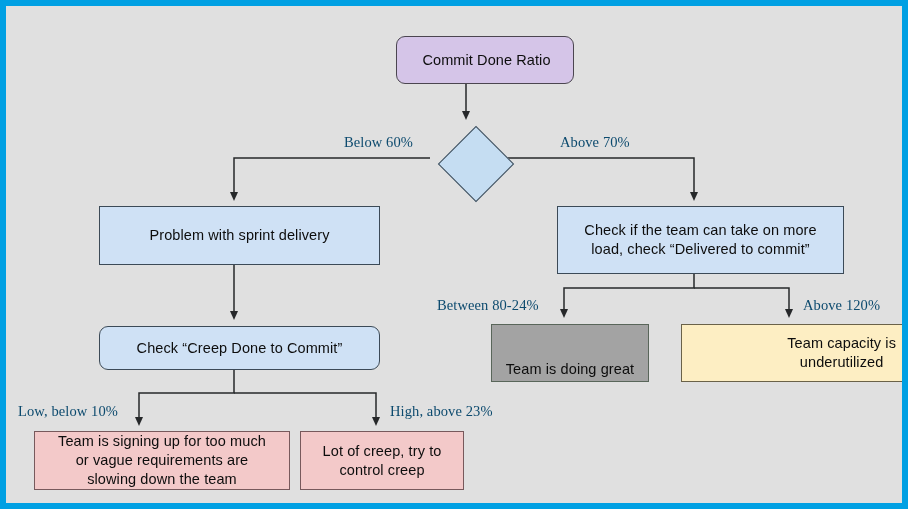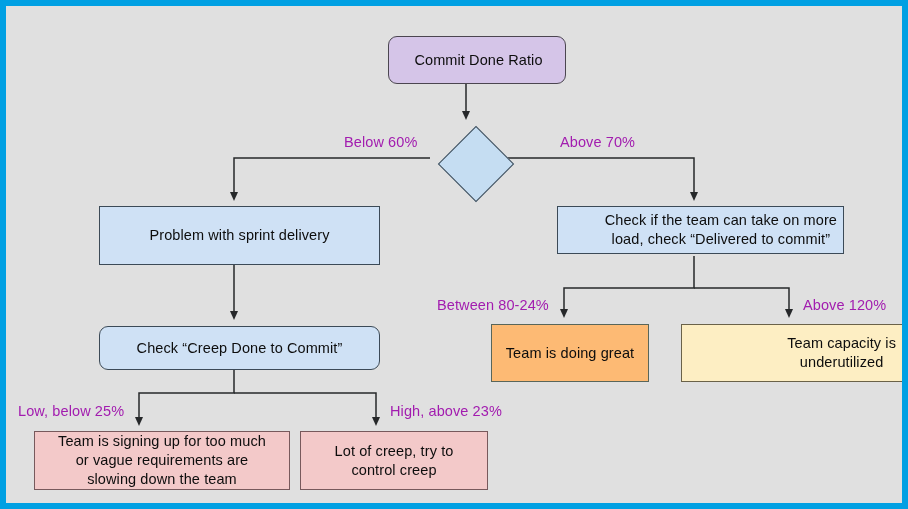--- a/index.html
+++ b/index.html
@@ -32,21 +32,21 @@
     font-size: 14.5px;
     line-height: 19px;
     color: #0d0d0d;
     letter-spacing: 0.1px;
     padding: 2px 6px;
   }
   .node .label { display: block; white-space: pre-line; }
   .rounded { border-radius: 9px; }
   .n-purple { background: #d5c5e8; border-color: #4b4650; }
   .n-blue   { background: #cfe1f5; border-color: #3c4a57; }
-  .n-green  { background: #fdba74; border-color: #59665a; }
+  .n-green  { background: #a3a3a3; border-color: #59665a; align-items: flex-end; }
   .n-yellow { background: #fdeec3; border-color: #6a6249; justify-content: flex-end; }
   .n-pink   { background: #f3c9c9; border-color: #77595c; }
 
   
   .diamond {
     position: absolute;
     background: #c5ddf2;
     border: 1.4px solid #3c4a57;
     transform: rotate(45deg);
     box-sizing: border-box;
@@ -61,23 +61,24 @@
     pointer-events: none;
   }
   .edge-layer path, .edge-layer line { stroke: #26282a; stroke-width: 1.5px; fill: none; }
   .edge-layer polygon { fill: #26282a; }
 
   
   .edge-label {
     position: absolute;
     font-size: 14.5px;
     line-height: 17px;
-    color: #a21caf;
+    color: #0c4a6e;
     white-space: nowrap;
     letter-spacing: 0.1px;
+    font-family: Liberation Serif, serif;
   }
 </style>
 </head>
 <body>
 
 <div id="canvas">
 
   <svg class="edge-layer" viewBox="0 0 896 497" width="896" height="497" xmlns="http://www.w3.org/2000/svg">
 
     <g>
@@ -108,31 +109,31 @@
     </g>
 
     <g>
       <path d="M 228 357 L 228 387 L 133 387 L 133 413"></path>
       <polygon points="133,420 129,411 137,411"></polygon>
       <path d="M 228 387 L 370 387 L 370 413"></path>
       <polygon points="370,420 366,411 374,411"></polygon>
     </g>
   </svg>
 
-  <div class="node rounded n-purple" style="left:382px; top:30px; width:178px; height:48px;padding-left:9px;">
+  <div class="node rounded n-purple" style="left:390px; top:30px; width:178px; height:48px;padding-left:9px;">
     <span class="label">Commit Done Ratio</span>
   </div>
 
   <div class="diamond" style="left:443px; top:131px; width:54px; height:54px;"></div>
 
   <div class="node n-blue" style="left:93px; top:200px; width:281px; height:59px;">
     <span class="label">Problem with sprint delivery</span>
   </div>
 
-  <div class="node n-blue" style="left:551px; top:200px; width:287px; height:48px;justify-content:flex-end;">
+  <div class="node n-blue" style="left:551px; top:200px; width:287px; height:68px;">
     <span class="label">Check if the team can take on more
 load, check “Delivered to commit”</span>
   </div>
 
   <div class="node rounded n-blue" style="left:93px; top:320px; width:281px; height:44px;">
     <span class="label">Check “Creep Done to Commit”</span>
   </div>
 
   <div class="node n-green" style="left:485px; top:318px; width:158px; height:58px;">
     <span class="label">Team is doing great</span>
@@ -142,30 +143,30 @@
     <span class="label">Team capacity is
 underutilized</span>
   </div>
 
   <div class="node n-pink" style="left:28px; top:425px; width:256px; height:59px;">
     <span class="label">Team is signing up for too much
 or vague requirements are
 slowing down the team</span>
   </div>
 
-  <div class="node n-pink" style="left:294px; top:425px; width:188px; height:59px;">
+  <div class="node n-pink" style="left:294px; top:425px; width:164px; height:59px;">
     <span class="label">Lot of creep, try to
 control creep</span>
   </div>
 
   <div class="edge-label" style="left:338px; top:128px;">Below 60%</div>
 
   <div class="edge-label" style="left:509px; top:128px;margin-left:45px;">Above 70%</div>
 
   <div class="edge-label" style="left:431px; top:291px;">Between 80-24%</div>
 
   <div class="edge-label" style="left:797px; top:291px;text-align:right;">Above 120%</div>
 
-  <div class="edge-label" style="left:12px; top:397px;">Low, below 25%</div>
+  <div class="edge-label" style="left:12px; top:397px;">Low, below 10%</div>
 
   <div class="edge-label" style="left:384px; top:397px;">High, above 23%</div>
 
 </div>
 
 </body></html>

